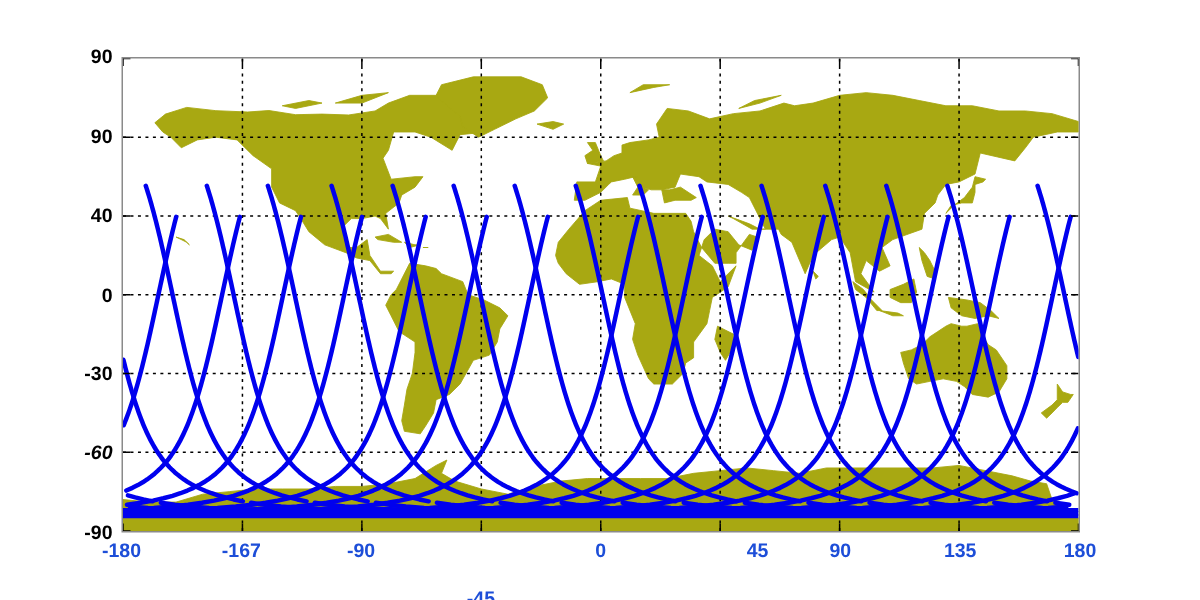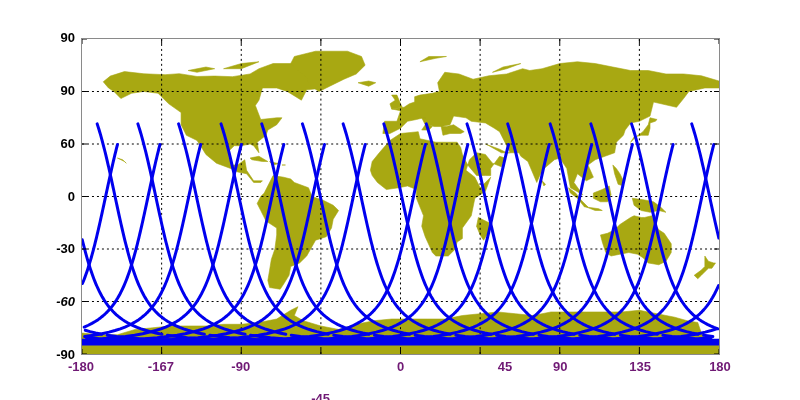--- a/index.html
+++ b/index.html
@@ -13,21 +13,21 @@
     position:absolute;left:0;top:13px;width:800px;
     text-align:center;font-size:15px;font-weight:bold;color:#000;
     letter-spacing:0.2px;white-space:pre;
   }
   #plot{
     position:absolute;left:81px;top:38px;width:639px;height:317px;
     background:#ffffff;border:1px solid #8a8a8a;box-sizing:border-box;
   }
   #plot svg{display:block;width:100%;height:100%;}
   .ytick{position:absolute;font-size:13px;font-weight:bold;color:#000;text-align:right;width:40px;}
-  .xtick{position:absolute;font-size:13px;font-weight:bold;color:#701a75;text-align:center;width:60px;}
+  .xtick{position:absolute;font-size:13px;font-weight:bold;color:#1d4ed8;text-align:center;width:60px;}
 </style>
 </head>
 <body>
 
 <div id="fig">
 
 
   <div id="plot">
     <svg id="svg" viewBox="0 0 639 317" preserveAspectRatio="none">
       <g id="land-layer">
@@ -148,21 +148,21 @@
           <line x1="639" y1="264.1666666666667" x2="634" y2="264.1666666666667" stroke="#000" stroke-width="1"></line>
           <line x1="0" y1="317" x2="5" y2="317" stroke="#000" stroke-width="1"></line>
           <line x1="639" y1="317" x2="634" y2="317" stroke="#000" stroke-width="1"></line>
         </g>
     </svg>
   </div>
 
   <div id="ylabels">
       <div class="ytick" style="left: 35px; top: 30px;">90</div>
       <div class="ytick" style="left: 35px; top: 82.8333px;">90</div>
-      <div class="ytick" style="left: 35px; top: 135.667px;">60</div>
+      <div class="ytick" style="left: 35px; top: 135.667px;">40</div>
       <div class="ytick" style="left: 35px; top: 188.5px;">0</div>
       <div class="ytick" style="left: 35px; top: 241.333px;">-30</div>
       <div class="ytick" style="left: 35px; top: 294.167px; font-style: italic;">-60</div>
       <div class="ytick" style="left: 35px; top: 347px;">-90</div>
     </div>
   <div id="xlabels">
       <div class="xtick" style="left: 51px; top: 359px;">-180</div>
       <div class="xtick" style="left: 130.875px; top: 359px;">-167</div>
       <div class="xtick" style="left: 210.75px; top: 359px;">-90</div>
       <div class="xtick" style="left: 290.625px; top: 359px; margin-top: 32px;">-45</div>

